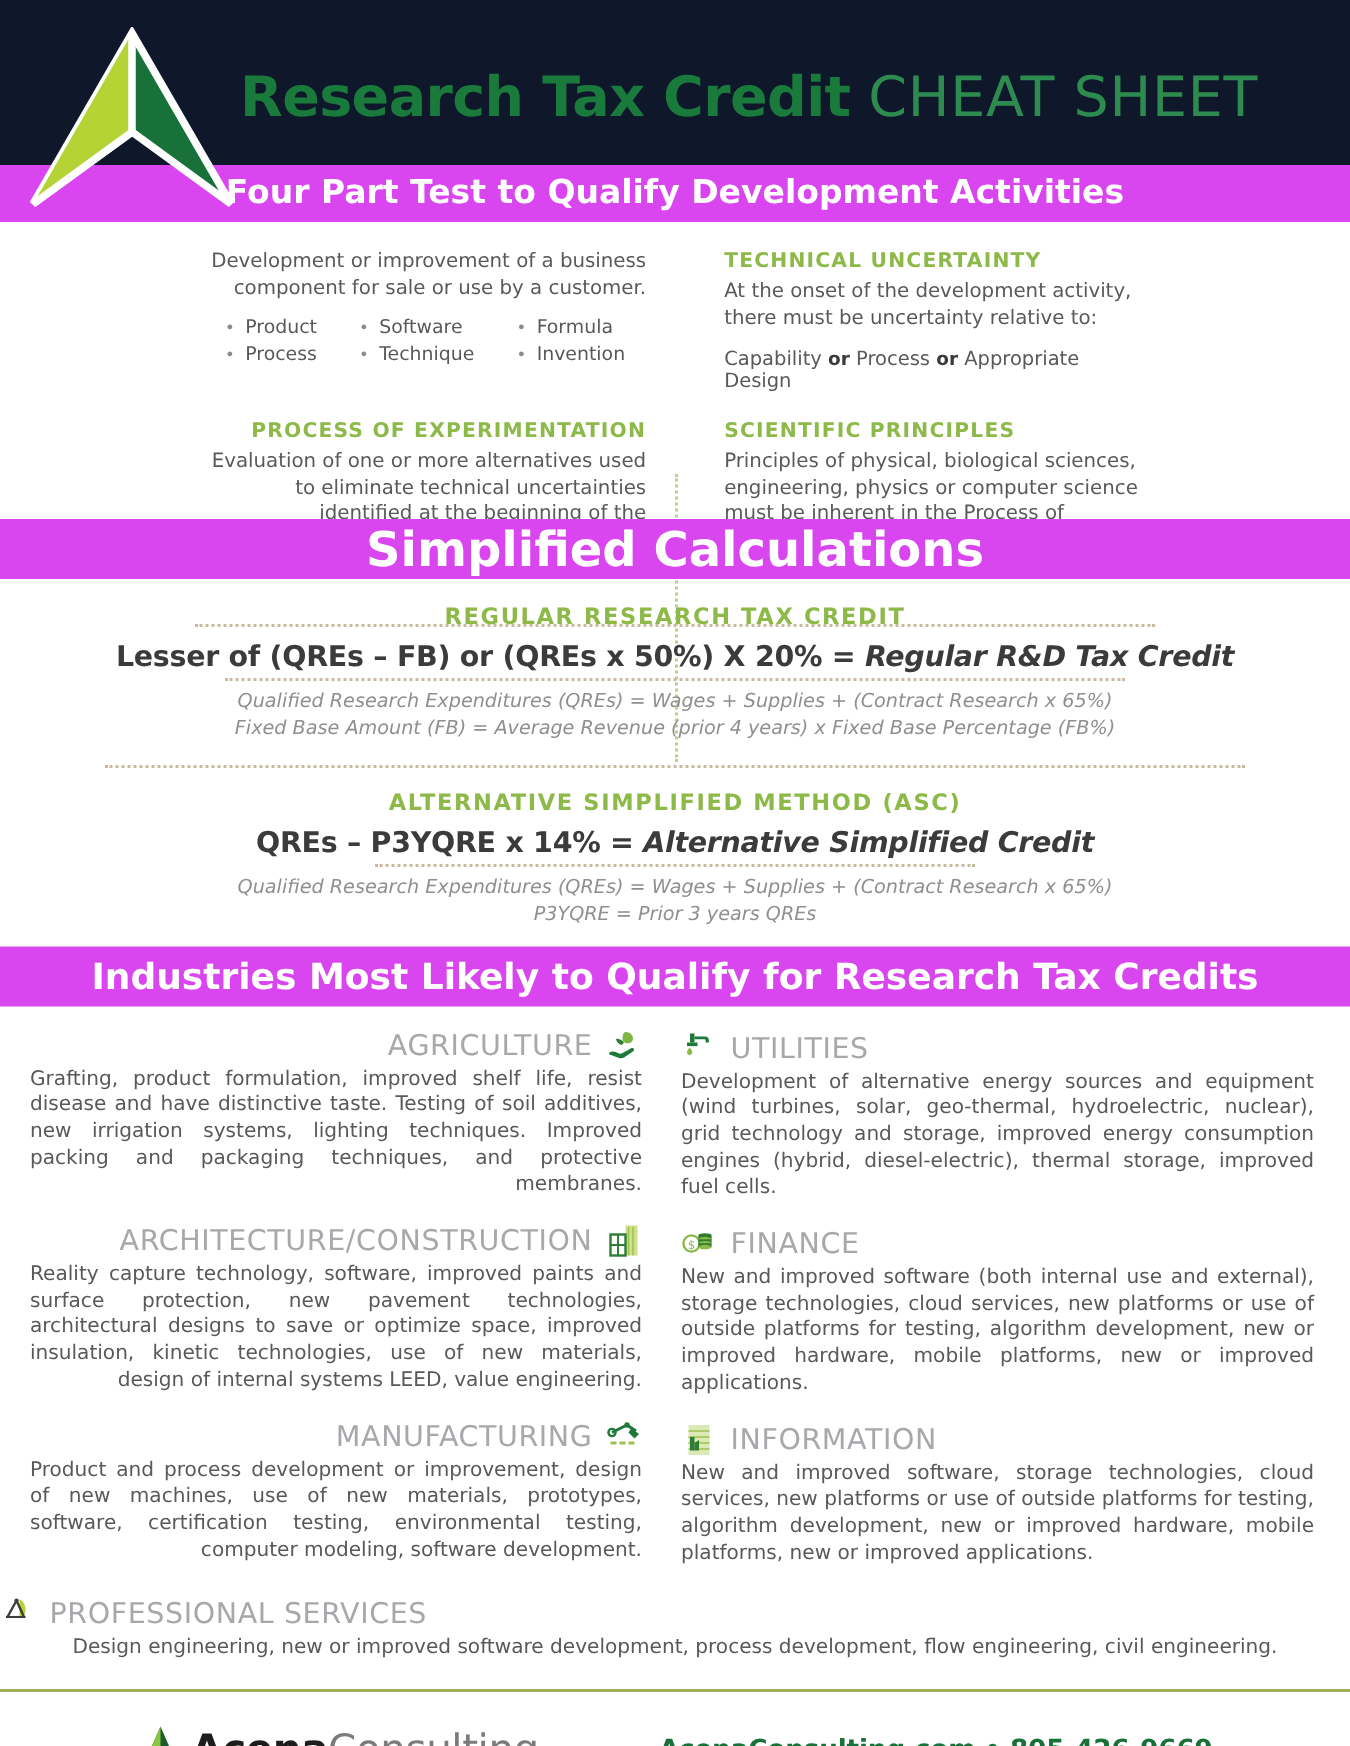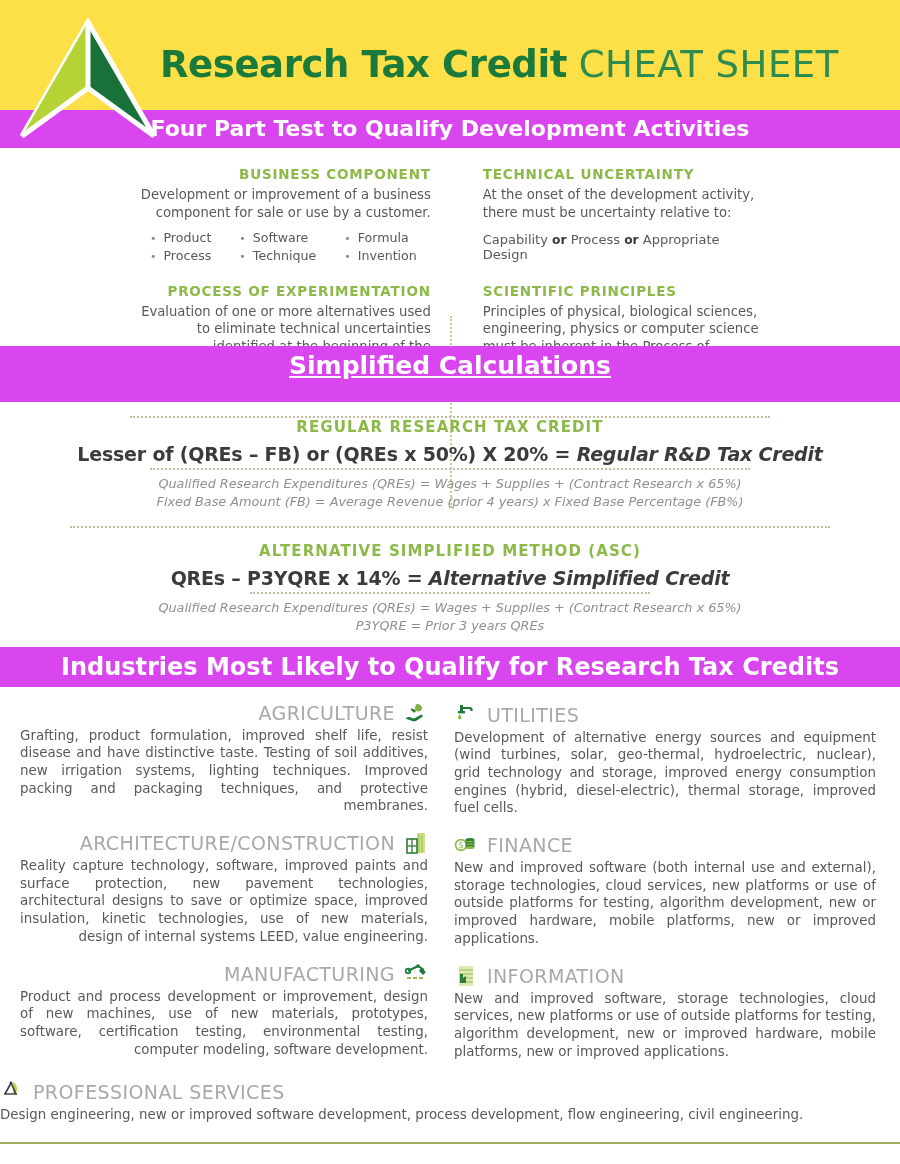--- a/index.html
+++ b/index.html
@@ -10,21 +10,21 @@
     color:#58595b;
     overflow:hidden;
     position:relative;
   }
   .page{width:900px;height:1164px;position:relative;}
 
   
   .header{
     position:relative;
     height:110px;
-    background:#fde047;
+    background:#0f172a;
   }
   .logo-mark{
     position:absolute;
     left:18px; top:18px;
     width:140px; height:122px;
     z-index:4;
   }
   .header-title{
     position:absolute;
     left:160px;
@@ -46,21 +46,21 @@
 
   
   .band{
     background:#d946ef;
     color:#ffffff;
     text-align:center;
     font-weight:bold;
     position:relative;
   }
   .band.b1{height:38px;line-height:38px;font-size:22px;}
-  .band.b2{height:56px;line-height:40px;font-size:25px;text-decoration:underline;}
+  .band.b2{height:40px;line-height:40px;font-size:32px;}
   .band.b3{height:40px;line-height:40px;font-size:24px;}
   .band-inner{display:block;}
 
   
   .fourpart{
     padding:18px 0 10px 0;
     position:relative;
     height:198px;
     box-sizing:border-box;
   }
@@ -195,21 +195,21 @@
   }
   .ind-text.ra{text-align:justify;text-align-last:right;}
   .ind-text.la{text-align:justify;text-align-last:left;}
   .ind-icon{width:24px;height:24px;display:inline-block;flex:0 0 auto;}
 
   .prof{
     text-align:center;
     margin-top:4px;
   }
   .prof .ind-title-row{}
-  .prof .ind-text{text-align:left;}
+  .prof .ind-text{text-align:center;}
 
   
   .footer-rule{
     border-top:2px solid #9cae5e;
     margin:8px 0 0 0;
   }
   .footer{
     height:78px;
     display:flex;
     align-items:center;
@@ -249,21 +249,20 @@
   <div class="band b1">
     <span class="band-inner">Four Part Test to Qualify Development Activities</span>
   </div>
 
   <div class="fourpart">
     <div class="fp-vline"></div>
     <div class="fp-hline"></div>
 
     <div class="fp-grid">
       <div class="fp-cell left">
-        <div class="fp-head">BUSINESS COMPONENT</div>
         <div class="fp-body">Development or improvement of a business component for sale or use by a customer.</div>
         <div class="bullets">
           <div class="bullcol">
             <div>Product</div>
             <div>Process</div>
           </div>
           <div class="bullcol">
             <div>Software</div>
             <div>Technique</div>
           </div>

